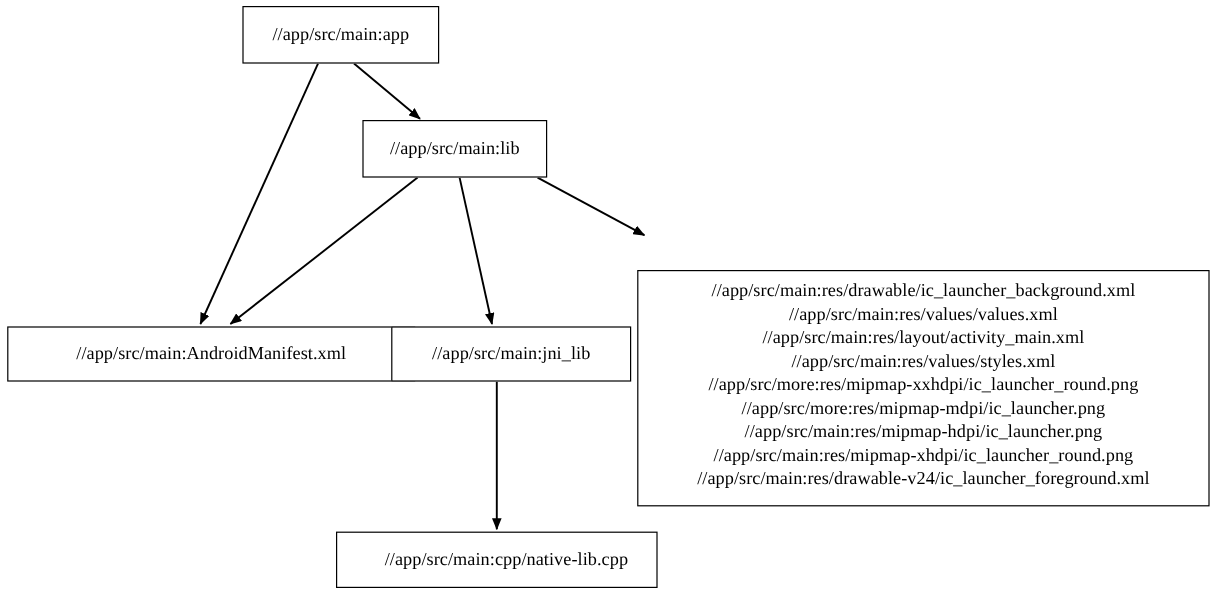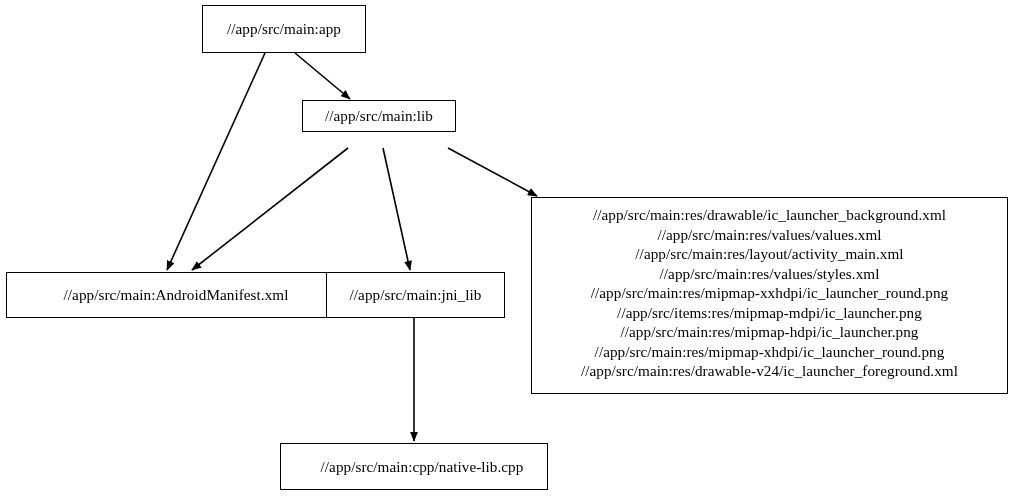--- a/index.html
+++ b/index.html
@@ -45,31 +45,32 @@
     white-space: nowrap;
     letter-spacing: 0.05px;
     font-family: Liberation Serif, serif;
   }
   .node.multiline {
     display: block;
     white-space: normal;
     padding: 7px 4px 6px 4px;
     line-height: 19.5px;
     font-size: 15.2px;
+    margin-top: 28px;
   }
   .node.multiline .dep-line {
     display: block;
     text-align: center;
     white-space: nowrap;
   }
   
   #node-app          { left: 202px; top: 5px;   width: 164px; height: 48px; }
-  #node-lib          { left: 302px; top: 100px; width: 154px; height: 32px; }
+  #node-lib          { left: 302px; top: 100px; width: 154px; height: 48px; }
   #node-manifest     { left: 6px;   top: 272px; width: 340px; height: 46px; }
-  #node-jni-lib      { left: 326px; top: 272px; width: 179px; height: 46px; }
+  #node-jni-lib      { left: 326px; top: 272px; width: 200px; height: 46px; }
   #node-res-group    { left: 531px; top: 197px; width: 477px; height: 197px; }
   #node-native-lib   { left: 280px; top: 443px; width: 268px; height: 47px; padding-left: 16px; }
 </style>
 </head>
 <body>
 
 <div id="graph-canvas">
 
   <svg class="edge-layer" viewBox="0 0 1018 496" width="1018" height="496" xmlns="http://www.w3.org/2000/svg">
     <defs>
@@ -97,22 +98,22 @@
 
   <div class="node" id="node-manifest">//app/src/main:AndroidManifest.xml</div>
 
   <div class="node" id="node-jni-lib">//app/src/main:jni_lib</div>
 
   <div class="node multiline" id="node-res-group">
       <span class="dep-line">//app/src/main:res/drawable/ic_launcher_background.xml</span>
       <span class="dep-line">//app/src/main:res/values/values.xml</span>
       <span class="dep-line">//app/src/main:res/layout/activity_main.xml</span>
       <span class="dep-line">//app/src/main:res/values/styles.xml</span>
-      <span class="dep-line">//app/src/main:res/mipmap-xxhdpi/ic_launcher_round.png</span>
-      <span class="dep-line">//app/src/items:res/mipmap-mdpi/ic_launcher.png</span>
+      <span class="dep-line">//app/src/more:res/mipmap-xxhdpi/ic_launcher_round.png</span>
+      <span class="dep-line">//app/src/more:res/mipmap-mdpi/ic_launcher.png</span>
       <span class="dep-line">//app/src/main:res/mipmap-hdpi/ic_launcher.png</span>
       <span class="dep-line">//app/src/main:res/mipmap-xhdpi/ic_launcher_round.png</span>
       <span class="dep-line">//app/src/main:res/drawable-v24/ic_launcher_foreground.xml</span>
     </div>
 
   <div class="node" id="node-native-lib">//app/src/main:cpp/native-lib.cpp</div>
 
 </div>
 
 </body></html>

